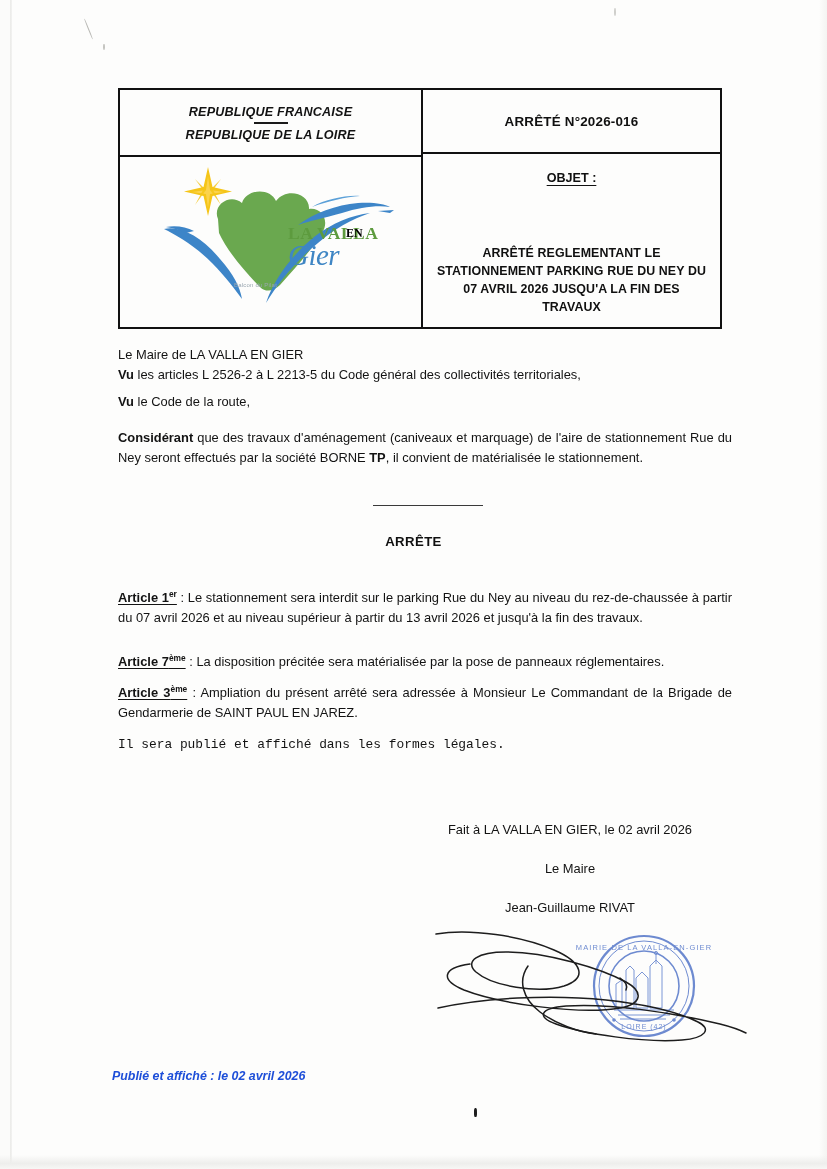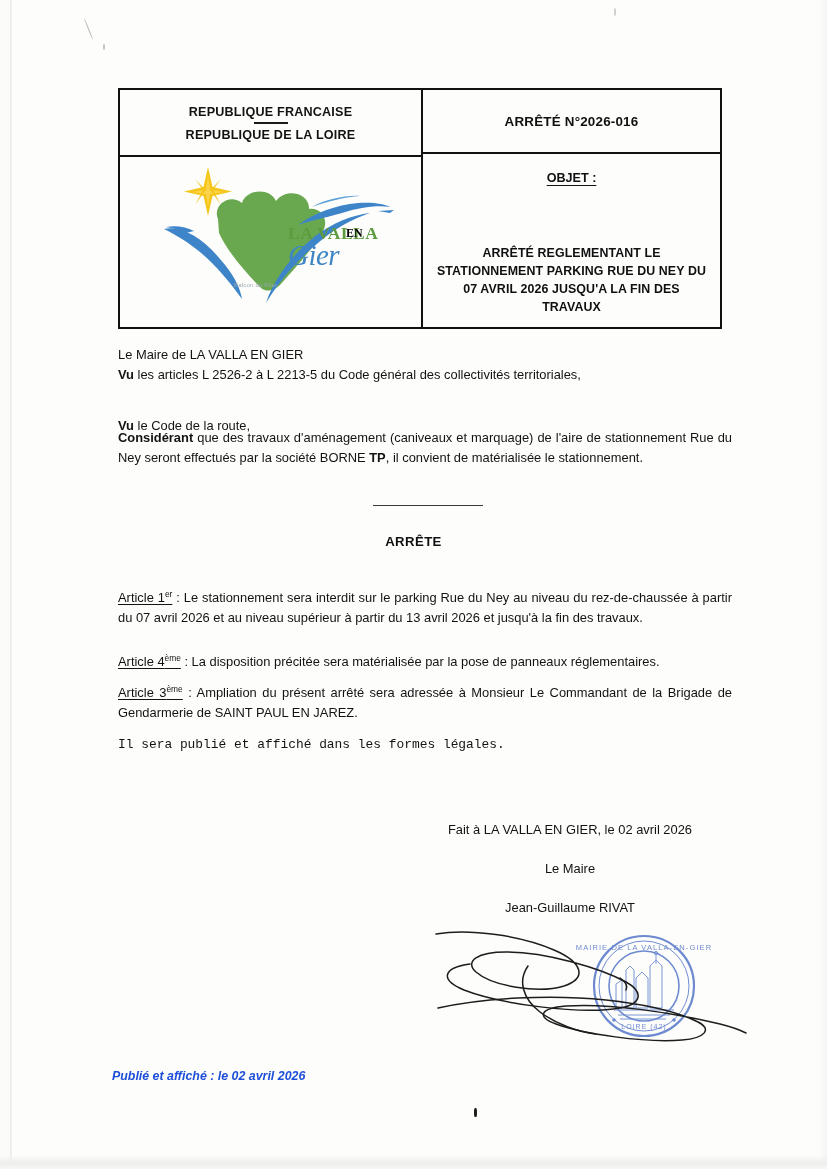--- a/index.html
+++ b/index.html
@@ -88,20 +88,21 @@
   }
   .cell-republique {
     height: 67px;
     box-sizing: border-box;
     border-bottom: 2.2px solid #111;
     display: flex;
     flex-direction: column;
     align-items: center;
     justify-content: center;
     padding-top: 2px;
+    font-style: italic;
   }
   .republique-line1, .republique-line2 {
     font-weight: bold;
     font-size: 12.6px;
     letter-spacing: .2px;
     color: #131313;
   }
   .republique-rule {
     width: 34px;
     height: 1.6px;
@@ -211,29 +212,29 @@
     position: absolute;
     left: 118px;
     width: 614px;
     font-size: 12.9px;
     line-height: 1.55;
     color: #131313;
   }
   .p-justify { text-align: justify; }
   .b { font-weight: bold; }
   .art-label {
-    font-weight: normal;
+    font-weight: bold;
     text-decoration: underline;
     text-underline-offset: 2px;
   }
   sup { font-size: .65em; }
 
   .line-maire { position: absolute; left: 118px; top: 345px; }
   .line-vu-articles { position: absolute; left: 118px; top: 365px; }
-  .line-vu-route { position: absolute; left: 118px; top: 392px; margin-top: 24px; }
+  .line-vu-route { position: absolute; left: 118px; top: 392px; }
   .block-considerant { position: absolute; left: 118px; top: 428px; width: 614px; }
 
   .mid-rule {
     position: absolute;
     left: 373px;
     top: 505px;
     width: 110px;
     height: 1.4px;
     background: #3a3a3a;
   }
@@ -383,21 +384,21 @@
   </div>
 
   <div class="mid-rule"></div>
   <div class="arrete-heading">ARRÊTE</div>
 
   <div class="body-text article-1 p-justify">
     <span class="art-label"><span>Article 1</span><sup>er</sup></span><span> : Le stationnement sera interdit sur le parking Rue du Ney au niveau du rez-de-chaussée à partir du 07 avril 2026 et au niveau supérieur à partir du 13 avril 2026 et jusqu'à la fin des travaux.</span>
   </div>
 
   <div class="body-text article-2 p-justify">
-    <span class="art-label"><span>Article 4</span><sup>ème</sup></span><span> : La disposition précitée sera matérialisée par la pose de panneaux réglementaires.</span>
+    <span class="art-label"><span>Article 7</span><sup>ème</sup></span><span> : La disposition précitée sera matérialisée par la pose de panneaux réglementaires.</span>
   </div>
 
   <div class="body-text article-3 p-justify">
     <span class="art-label"><span>Article 3</span><sup>ème</sup></span><span> : Ampliation du présent arrêté sera adressée à Monsieur Le Commandant de la Brigade de Gendarmerie de SAINT PAUL EN JAREZ.</span>
   </div>
 
   <div class="body-text line-publie">Il sera publié et affiché dans les formes légales.</div>
 
   <div class="sig-block">
     <div class="sig-line">Fait à LA VALLA EN GIER, le 02 avril 2026</div>

